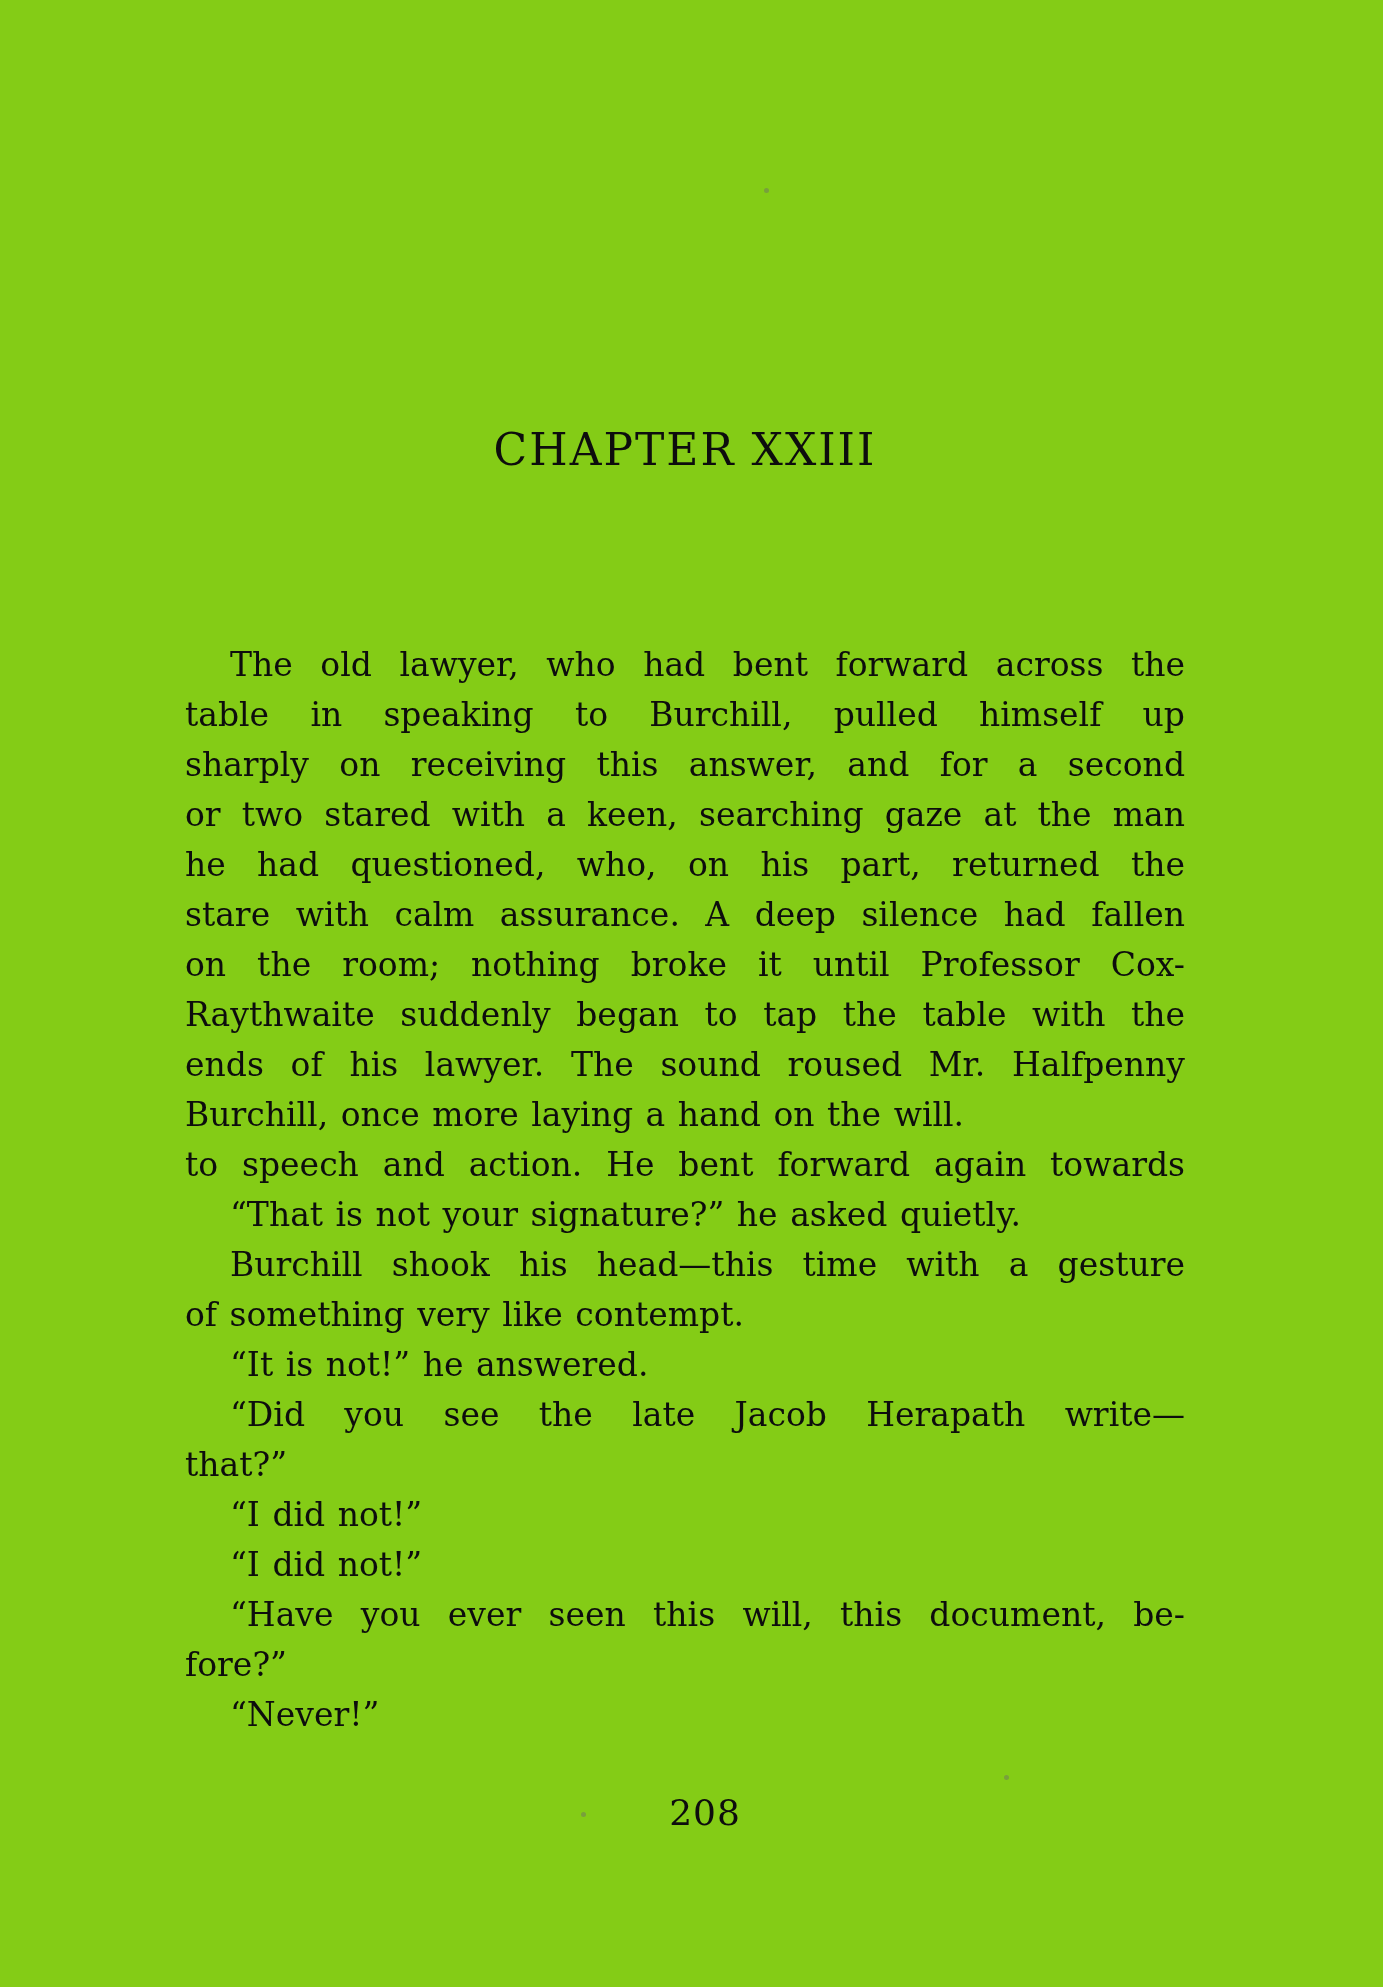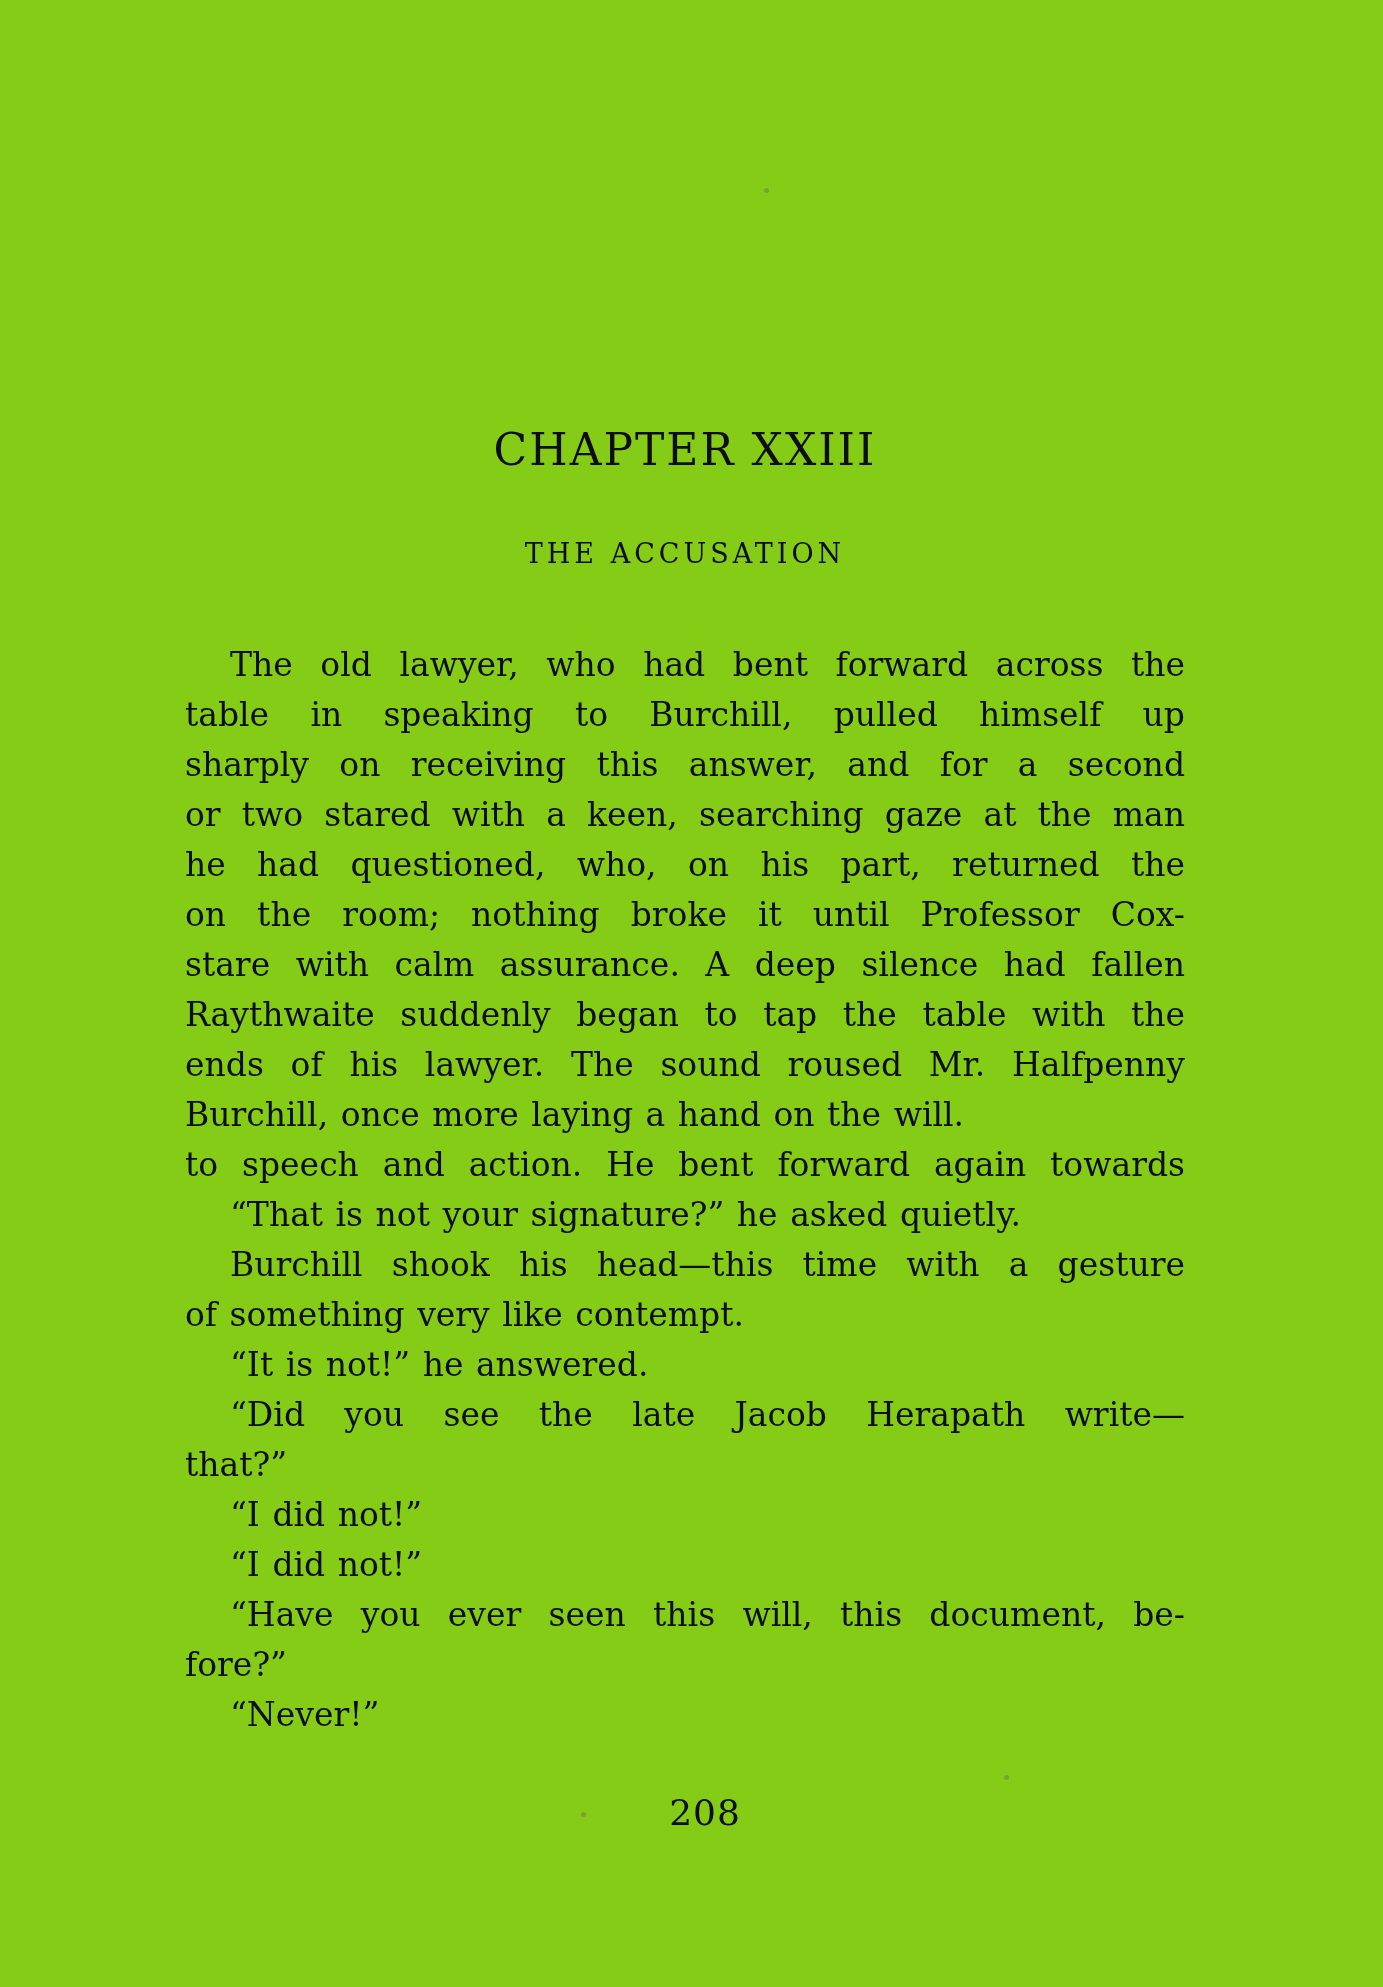--- a/index.html
+++ b/index.html
@@ -78,29 +78,28 @@
     border-radius: 50%;
     background: #6b6b6b;
     opacity: 0.45;
   }
 </style>
 </head>
 <body>
 
 <div class="page">
   <h1 class="chapter-title">CHAPTER XXIII</h1>
-  <h2 class="section-title">THE ACCUSATION</h2>
   <div class="body-text" id="body-text">
       <div class="line justify indent">The old lawyer, who had bent forward across the</div>
       <div class="line justify">table in speaking to Burchill, pulled himself up</div>
       <div class="line justify">sharply on receiving this answer, and for a second</div>
       <div class="line justify">or two stared with a keen, searching gaze at the man</div>
       <div class="line justify">he had questioned, who, on his part, returned the</div>
+      <div class="line justify">stare with calm assurance.  A deep silence had fallen</div>
       <div class="line justify">on the room; nothing broke it until Professor Cox-</div>
-      <div class="line justify">stare with calm assurance.  A deep silence had fallen</div>
       <div class="line justify">Raythwaite suddenly began to tap the table with the</div>
       <div class="line justify">ends of his lawyer.  The sound roused Mr. Halfpenny</div>
       <div class="line">Burchill, once more laying a hand on the will.</div>
       <div class="line justify">to speech and action.  He bent forward again towards</div>
       <div class="line indent">“That is not your signature?” he asked quietly.</div>
       <div class="line justify indent">Burchill shook his head—this time with a gesture</div>
       <div class="line">of something very like contempt.</div>
       <div class="line indent">“It is not!” he answered.</div>
       <div class="line justify indent">“Did you see the late Jacob Herapath write—</div>
       <div class="line">that?”</div>

